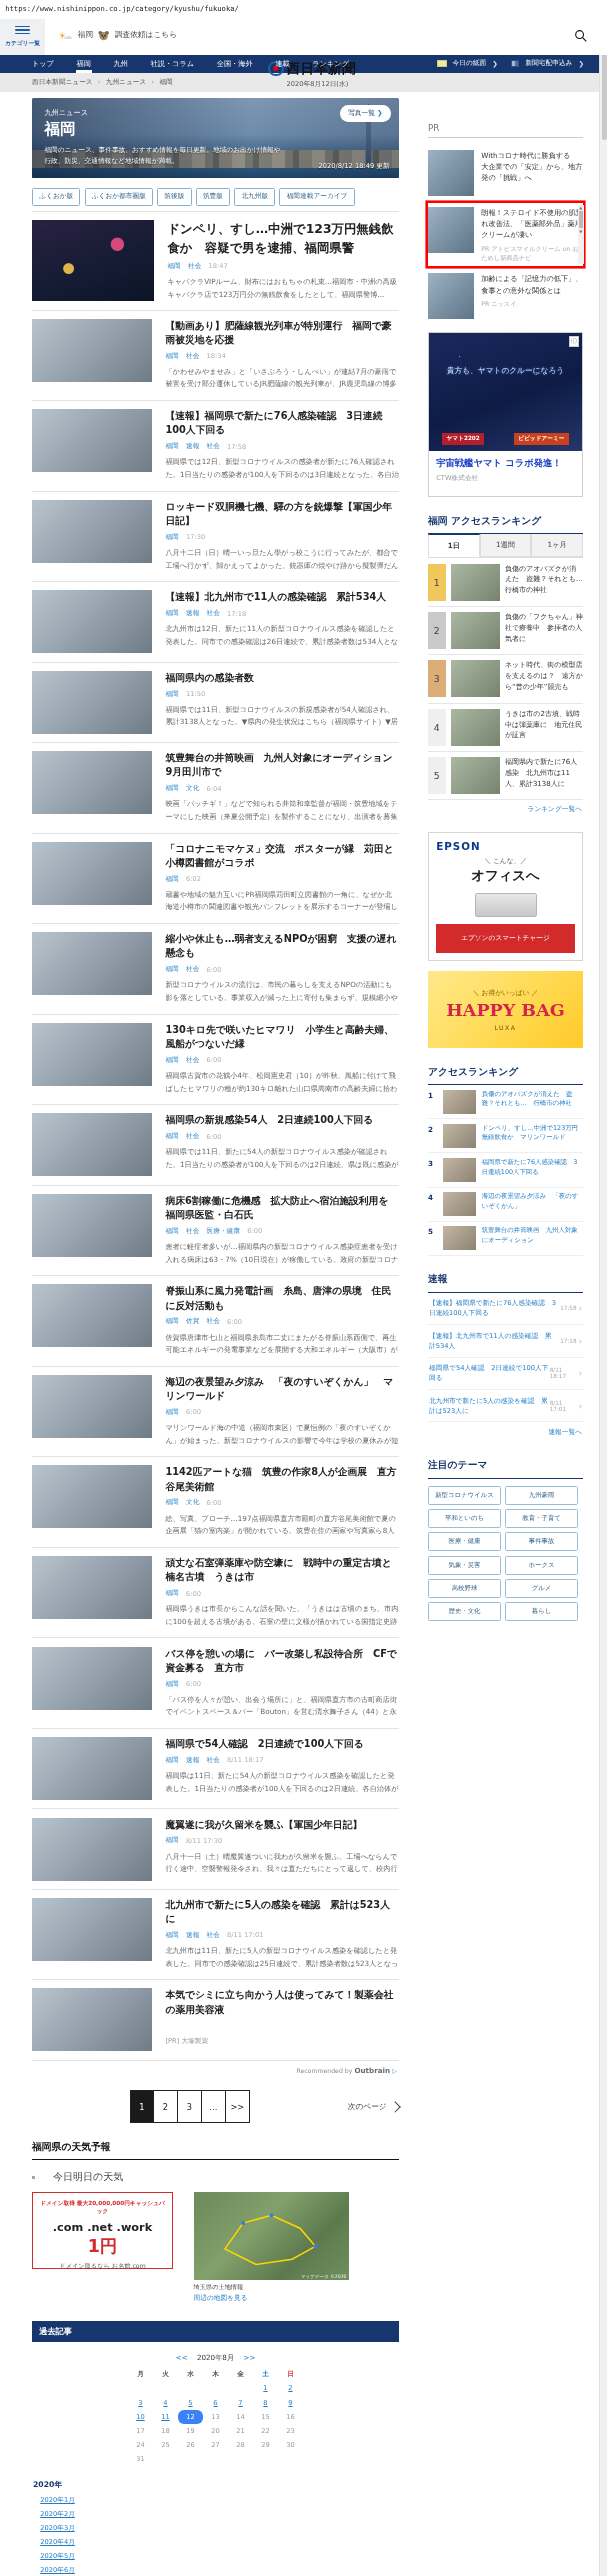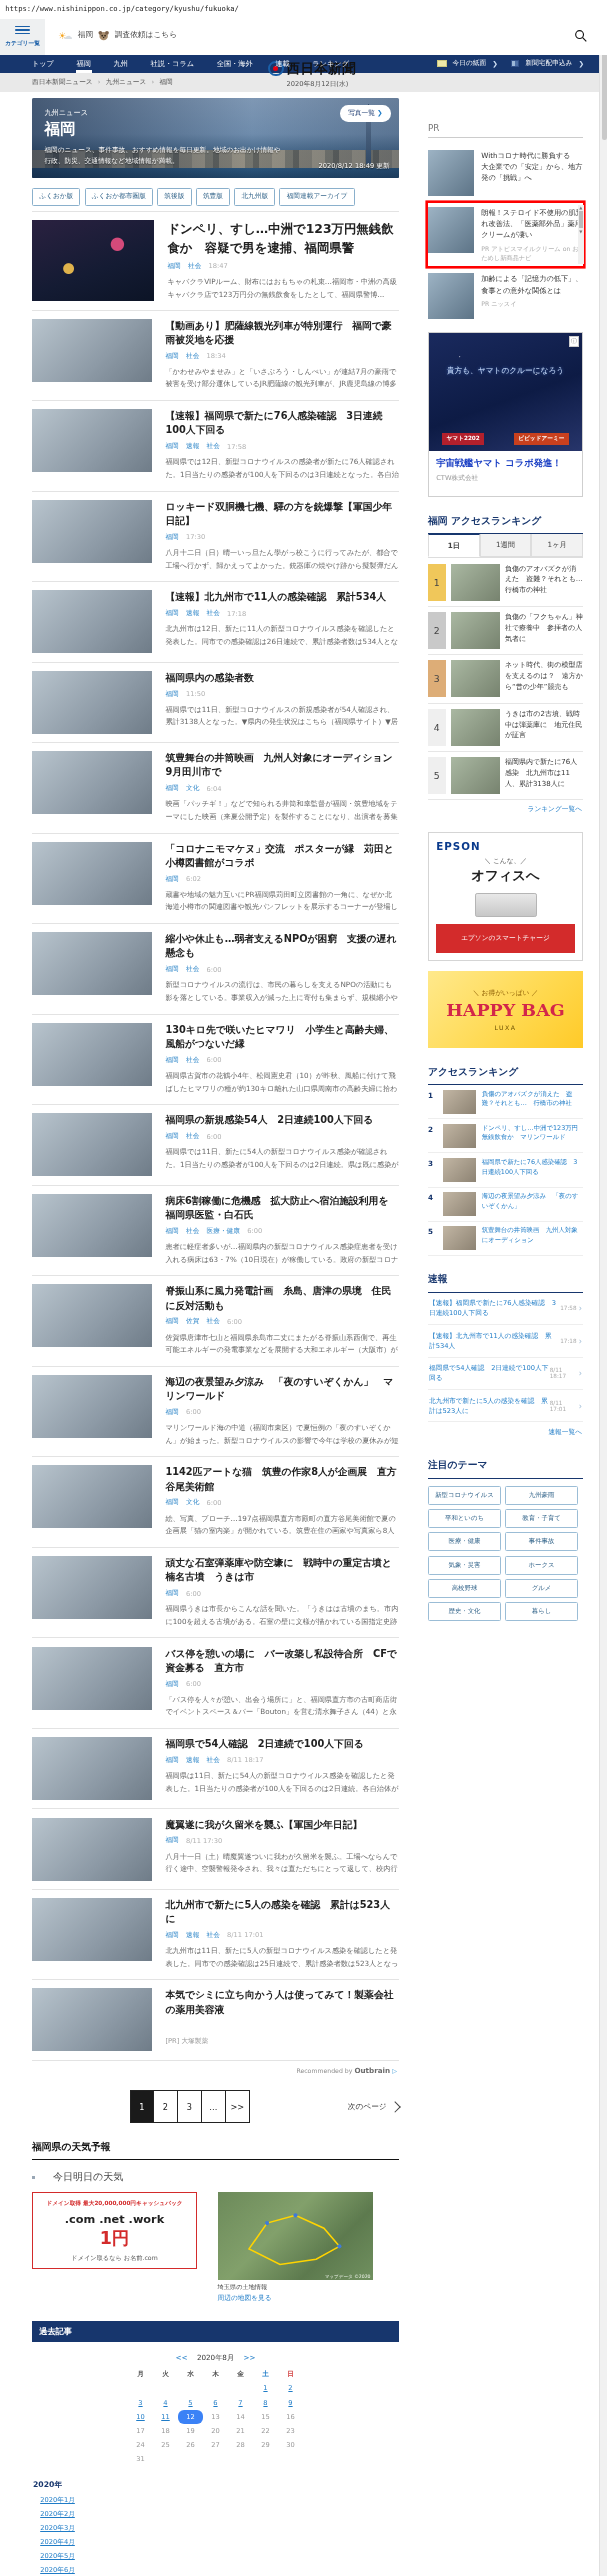--- a/index.html
+++ b/index.html
@@ -101,21 +101,21 @@
   .pager a:first-child { border-left:0.5px solid #222; }
   .pager a.active { background:#1a1a1a; color:#fff; }
   .next-page { font-size:7.7px; color:#333; display:flex; align-items:center; gap:4.1px; cursor:pointer; }
   .big-chev { width:8.2px; height:8.2px; border-top:1px solid #444; border-right:1px solid #444; transform:rotate(45deg); }
 
   
   .sec-title { font-size:9.8px; font-weight:bold; color:#111; padding-bottom:5.2px; border-bottom:1.5px solid #111; margin-top:17.5px; }
   .today-link { display:flex; align-items:center; gap:18px; margin:10.3px 0 3.1px; font-size:10px; color:#444; cursor:pointer;text-align:right; }
   .today-link i { width:3.1px; height:3.1px; background:#9aa7b5; display:inline-block; }
   .wx-ads { display:flex; gap:20.6px; margin:8.2px 0 5.2px; align-items:flex-start; }
-  .ad-domain { width:165px; height:77px; border:1.5px solid #d32b2b; padding:6.2px; text-align:center; }
+  .ad-domain { width:141px; height:77px; border:1.5px solid #d32b2b; padding:6.2px; text-align:center; }
   .ad-domain .cb { color:#d32b2b; font-size:5.7px; font-weight:bold; }
   .ad-domain .doms { font-size:11.3px; font-weight:bold; color:#222; margin-top:5.2px; }
   .ad-domain .price { font-size:17.5px; color:#d32b2b; font-weight:bold; }
   .ad-domain .brand { font-size:6.2px; color:#555; margin-top:4.1px; }
   .ad-map { width:155px; }
   .ad-map .map { width:155px; height:88px; background:linear-gradient(135deg,#6c8a5a,#82a06b 40%,#5d7a4e 70%,#70905f); position:relative; }
   .ad-map .gm-note { position:absolute; right:2.1px; bottom:1px; font-size:4.6px; color:#eef3ea; }
   .ad-map .cap { font-size:6.2px; color:#444; margin-top:3.1px; }
   .ad-map .lnk { font-size:6.7px; color:#1f7cc7; margin-top:1.5px; cursor:pointer; }
 

